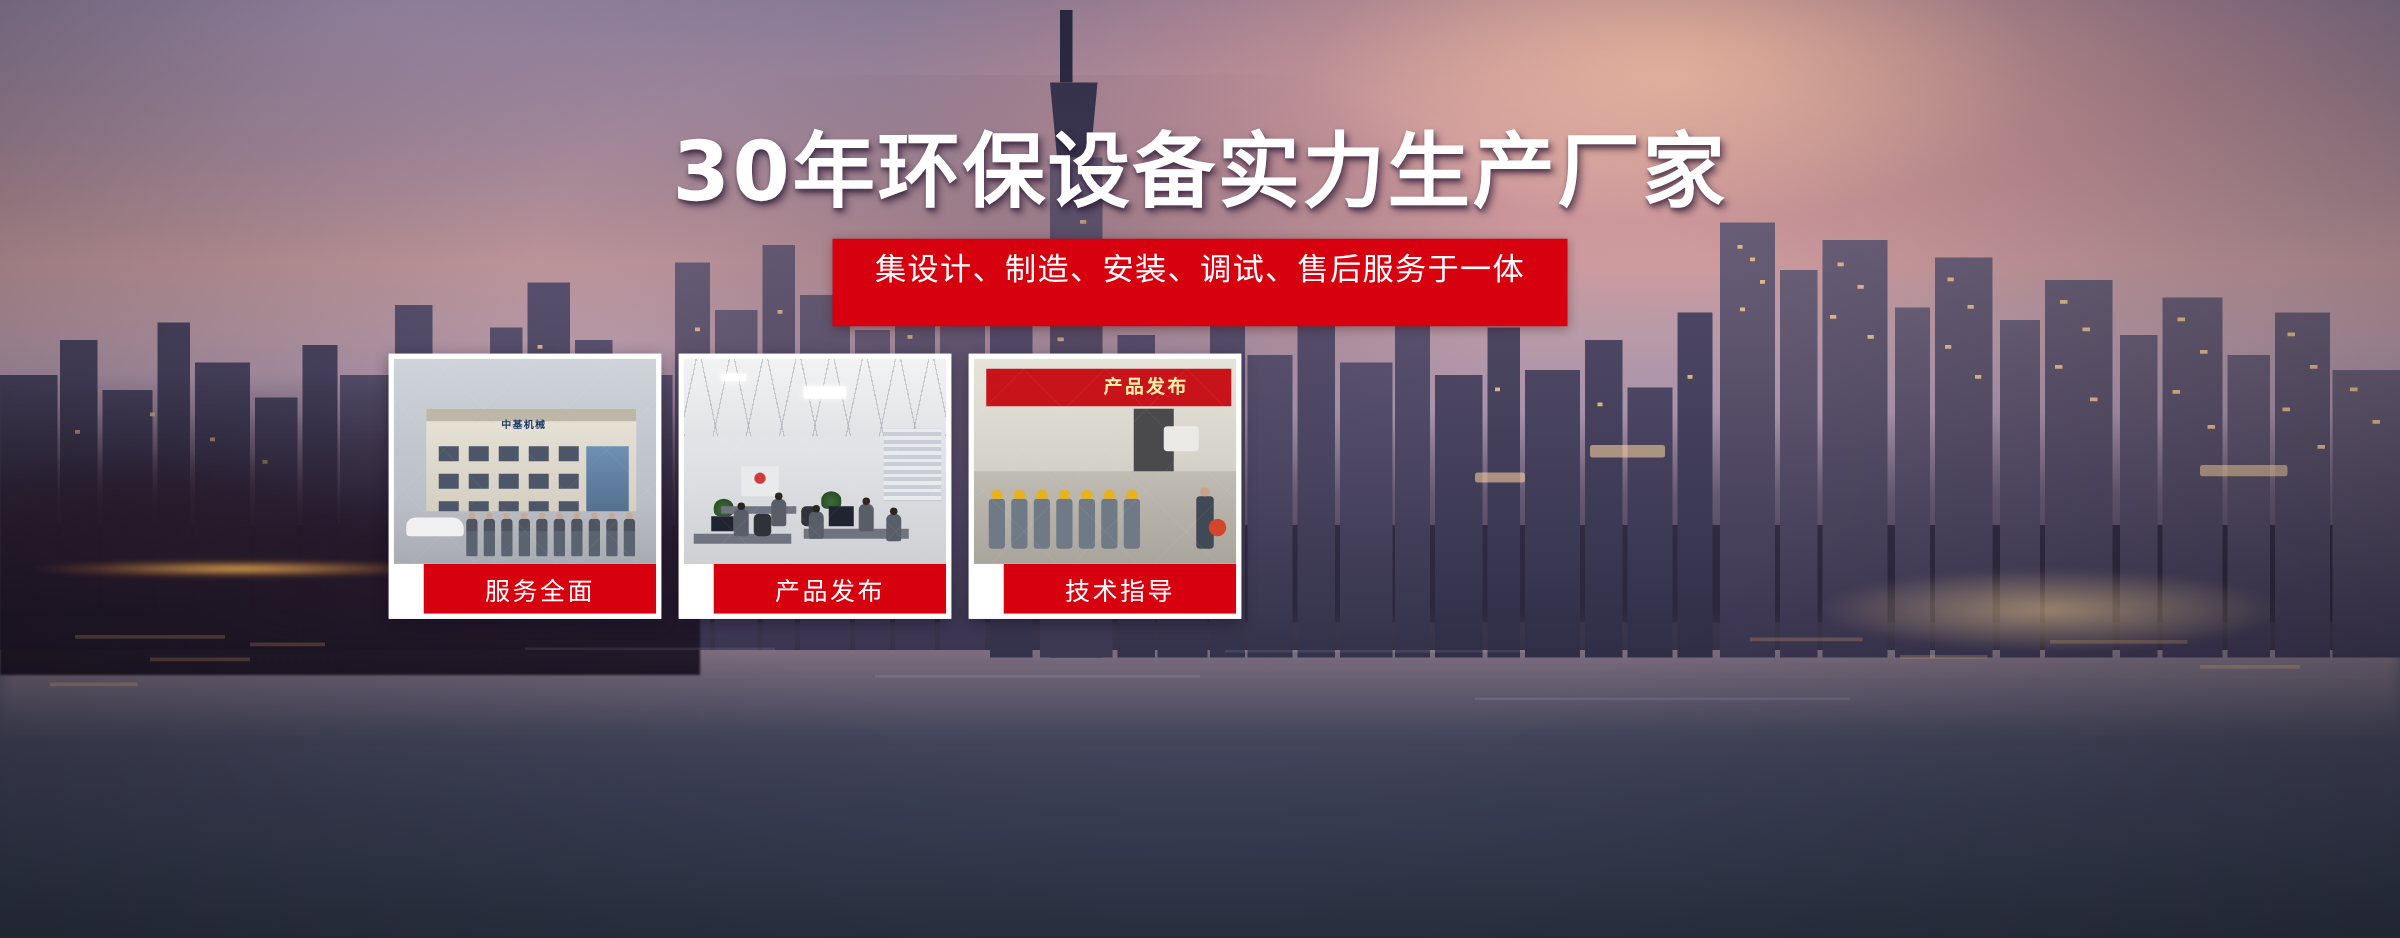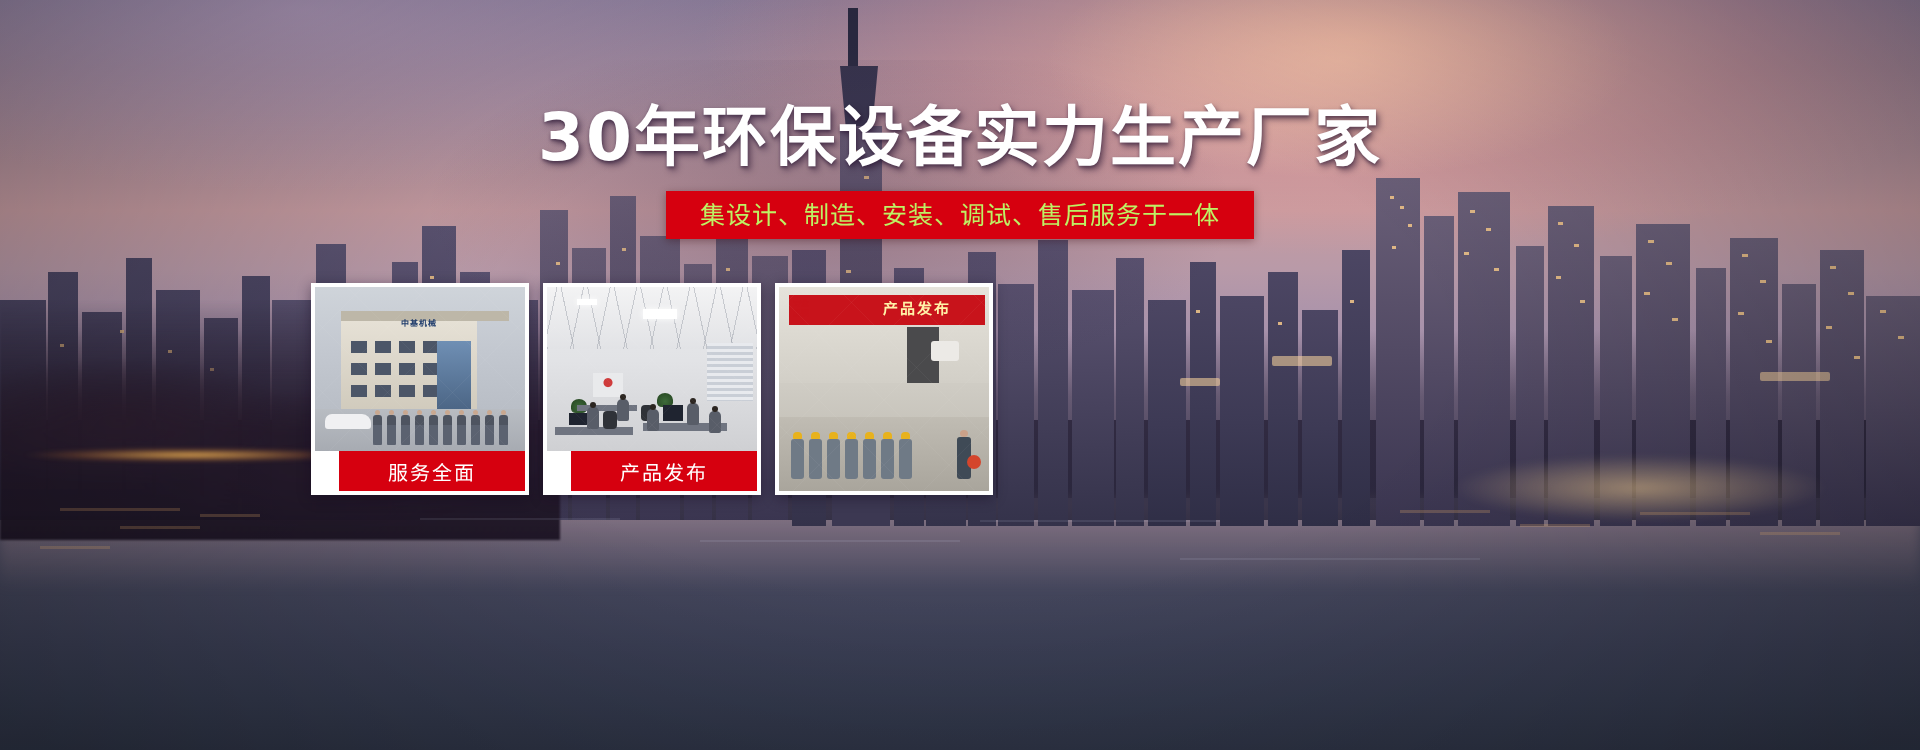--- a/index.html
+++ b/index.html
@@ -78,22 +78,22 @@
     letter-spacing:2px;
     font-family:"DejaVu Sans","Liberation Sans",sans-serif;
     text-shadow:3px 4px 6px rgba(40,20,50,.55), 0 2px 3px rgba(40,20,50,.45);
     white-space:nowrap;
   }
   .subbar-wrap{
     position:absolute;left:0;top:191px;width:1920px;text-align:center;
   }
   .subbar{
     display:inline-block;background:#d6000f;
-    padding:11px 34px 9px 34px;
-    font-size:25px;line-height:28px;color:#bef264;letter-spacing:1px;
+    padding:11px 34px 31px 34px;
+    font-size:25px;line-height:28px;color:#ffffff;letter-spacing:1px;
     font-family:"DejaVu Sans","Liberation Sans",sans-serif;
     box-shadow:0 2px 8px rgba(50,0,10,.35);
     white-space:nowrap;
   }
 
   
   .cards{
     position:absolute;left:311px;top:283px;width:1250px;height:212px;
     display:flex;gap:14px;
   }
@@ -116,21 +116,21 @@
   .wm{
     position:absolute;inset:0;opacity:.30;
     background-image:
       repeating-linear-gradient(45deg, rgba(255,255,255,.14) 0 1px, rgba(255,255,255,0) 1px 46px),
       repeating-linear-gradient(-45deg, rgba(255,255,255,.14) 0 1px, rgba(255,255,255,0) 1px 46px);
     pointer-events:none;
   }
 
   
   .p1{position:absolute;inset:0;background:linear-gradient(180deg,#cfd4da 0%,#c3c8d0 38%,#b2b7bf 100%);}
-  .p1 .bldg{position:absolute;left:26px;top:24px;width:136px;height:106px;background:linear-gradient(180deg,#e8e3d8,#cfc9bb);}
+  .p1 .bldg{position:absolute;left:26px;top:40px;width:168px;height:106px;background:linear-gradient(180deg,#e8e3d8,#cfc9bb);}
   .p1 .bldg:before{content:"";position:absolute;left:0;top:0;width:168px;height:10px;background:#bdb7a8;}
   .p1 .win{position:absolute;background:#4c5668;}
   .p1 .glass{position:absolute;right:6px;top:30px;width:34px;height:78px;background:linear-gradient(180deg,#6f8fb4,#47607f);}
   .p1 .sign{position:absolute;left:60px;top:6px;color:#1d3a6b;font-size:8px;font-weight:bold;letter-spacing:1px;}
   .p1 .car{position:absolute;left:10px;bottom:22px;width:46px;height:15px;background:#f0f0f2;border-radius:7px 9px 3px 3px;}
   .p1 .ground{position:absolute;left:0;bottom:0;width:100%;height:42px;background:linear-gradient(180deg,#b8bcc2,#a7abb2);}
   .p1 .person{position:absolute;bottom:6px;width:9px;height:30px;background:linear-gradient(180deg,#4e5460 0%,#4e5460 32%,#5b6270 33%,#5b6270 100%);border-radius:3px 3px 1px 1px;}
   .p1 .person:before{content:"";position:absolute;left:2px;top:-5px;width:5px;height:5px;border-radius:50%;background:#c9a890;}
 
   
@@ -448,17 +448,18 @@
             <div class="worker" style="left:48px"></div>
             <div class="worker" style="left:66px"></div>
             <div class="worker" style="left:84px"></div>
             <div class="worker" style="left:102px"></div>
             <div class="worker" style="left:120px"></div>
             <div class="sup"></div>
             <div class="reel"></div>
           </div>
           <div class="wm"></div>
         </div>
+        <div class="card-cap">技术指导</div>
       </div>
 
     </div>
   </div>
 </div>
 
 </body></html>

